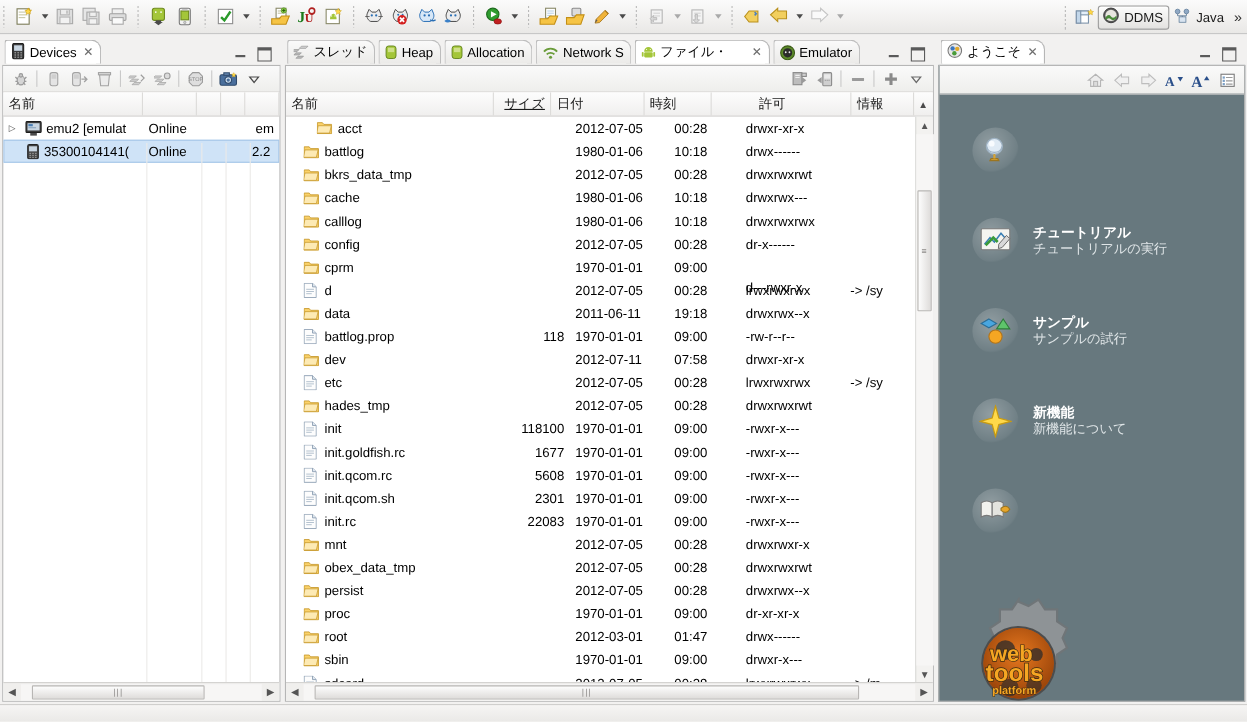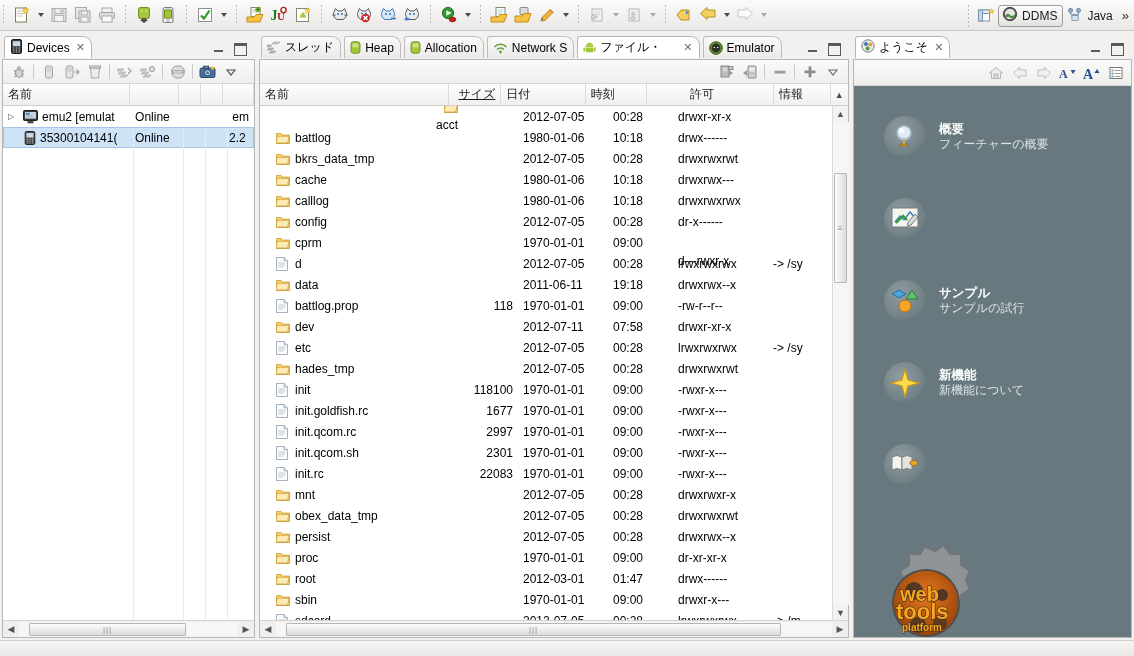--- a/index.html
+++ b/index.html
@@ -718,21 +718,21 @@
           <div class="th" style="width: 90px;">日付</div>
           <div class="th" style="width: 65px;">時刻</div>
           <div class="th" style="width: 95px; margin-left: 38px;">許可</div>
           <div class="th" style="width: 60px;">情報</div>
           <div class="th" style="width: 18px; justify-content: center; border-right: none; color: rgb(74, 74, 74); font-size: 9px;">▲</div>
         </div>
 
       <div style="display:flex;">
         <div style="width:572px; height:515px; overflow:hidden; position:relative;" id="exp-body">
             <div class="row">
-              <div class="cell" style="width: 203px; display: flex; align-items: flex-end; gap: 5px; padding-left: 12px; flex-direction: column;">
+              <div class="cell" style="width: 203px; display: flex; align-items: flex-start; gap: 5px; padding-left: 28px;">
                 <span style="display: flex; align-items: center; width: 14px;">
                   <svg width="14" height="12" viewBox="0 0 14 12">
                     <path d="M0.5 1.5 h4.6 l1.3 1.6 h7.1 v8.4 h-13z" fill="#fbd26a" stroke="#c79a2e" stroke-width=".8"></path>
                     <path d="M1.2 4.3 h12 l-1.6 6.7 h-11.6z" fill="#fdeab4" stroke="#c79a2e" stroke-width=".7"></path>
                   </svg>
                 </span>
                 <span>acct</span>
               </div>
               <div class="cell num" style="width: 55px;"></div>
               <div class="cell" style="width: 90px;">2012-07-05</div>
@@ -973,21 +973,21 @@
               <div class="cell" style="width: 203px; display: flex; align-items: center; gap: 5px; padding-left: 16px;">
                 <span style="display: flex; align-items: center; width: 14px;">
                   <svg width="12" height="14" viewBox="0 0 12 14">
                     <path d="M0.5 0.5 h7.6 l3.4 3.3 v9.7 h-11z" fill="#fdfdfd" stroke="#8a9cb0" stroke-width=".8"></path>
                     <path d="M8.1 0.5 v3.3 h3.4" fill="#dfe7ef" stroke="#8a9cb0" stroke-width=".8"></path>
                     <path d="M2.4 6h7M2.4 8h7M2.4 10h5" stroke="#aab9c8" stroke-width=".8"></path>
                   </svg>
                 </span>
                 <span>init.qcom.rc</span>
               </div>
-              <div class="cell num" style="width: 55px;">2997</div>
+              <div class="cell num" style="width: 55px;">5608</div>
               <div class="cell" style="width: 90px;">1970-01-01</div>
               <div class="cell" style="width: 65px;">09:00</div>
               <div class="cell" style="width: 95px;">-rwxr-x---</div>
               <div class="cell" style="width: 60px;"></div>
             </div>
             <div class="row">
               <div class="cell" style="width: 203px; display: flex; align-items: center; gap: 5px; padding-left: 16px;">
                 <span style="display: flex; align-items: center; width: 14px;">
                   <svg width="12" height="14" viewBox="0 0 12 14">
                     <path d="M0.5 0.5 h7.6 l3.4 3.3 v9.7 h-11z" fill="#fdfdfd" stroke="#8a9cb0" stroke-width=".8"></path>
@@ -1218,33 +1218,33 @@
           <div class="witem" style="position: absolute; left: 30px; top: 56px;">
             <div class="wicon">
               <svg width="30" height="30" viewBox="0 0 30 30">
                 <circle cx="14" cy="11" r="7.2" fill="#dfeaf4" stroke="#9fb3c4" stroke-width="1.2"></circle>
                 <circle cx="11.6" cy="8.6" r="2.6" fill="#fbfdff" opacity=".9"></circle>
                 <path d="M7 11 a7.2 7.2 0 0 0 14 0" fill="none" stroke="#9fb3c4"></path>
                 <path d="M14 18.2 v4 M10 24 h8 l-1-1.8 h-6z" fill="#d9a635" stroke="#9b7520" stroke-width="1.1"></path>
                 <path d="M14 18.2 v4" stroke="#d9a635" stroke-width="2"></path>
               </svg>
             </div>
-            <div>
-              <div class="wtitle">概要</div>
-              <div class="wsub">フィーチャーの概要</div>
-            </div>
           </div>
           <div class="witem" style="position: absolute; left: 30px; top: 138px;">
             <div class="wicon">
               <svg width="30" height="28" viewBox="0 0 30 28">
                 <rect x="2" y="3" width="26" height="19" rx="1" fill="#f4f4f0" stroke="#7a7a7a"></rect>
                 <path d="M5 17 l5-6 4 4 6-8 5 6" fill="none" stroke="#3a7fb5" stroke-width="1.4"></path>
                 <path d="M6 18 l7 -7 4 4" fill="none" stroke="#3a9a3a" stroke-width="2.4"></path>
                 <path d="M18 17 l7-8 3 3 -7 8 -3.4 1z" fill="#d9d9d9" stroke="#6a6a6a" stroke-width=".9"></path>
               </svg>
+            </div>
+            <div>
+              <div class="wtitle">チュートリアル</div>
+              <div class="wsub">チュートリアルの実行</div>
             </div>
           </div>
           <div class="witem" style="position: absolute; left: 30px; top: 220px;">
             <div class="wicon">
               <svg width="30" height="28" viewBox="0 0 30 28">
                 <path d="M9 3 l7 4 -7 4 -7-4z" fill="#49a6df" stroke="#2b6d96"></path>
                 <path d="M22 3 l6 9 -12 0z" fill="#5ec46a" stroke="#2f7a3a"></path>
                 <circle cx="15" cy="19" r="6" fill="#f5a623" stroke="#b2741a"></circle>
               </svg>
             </div>

